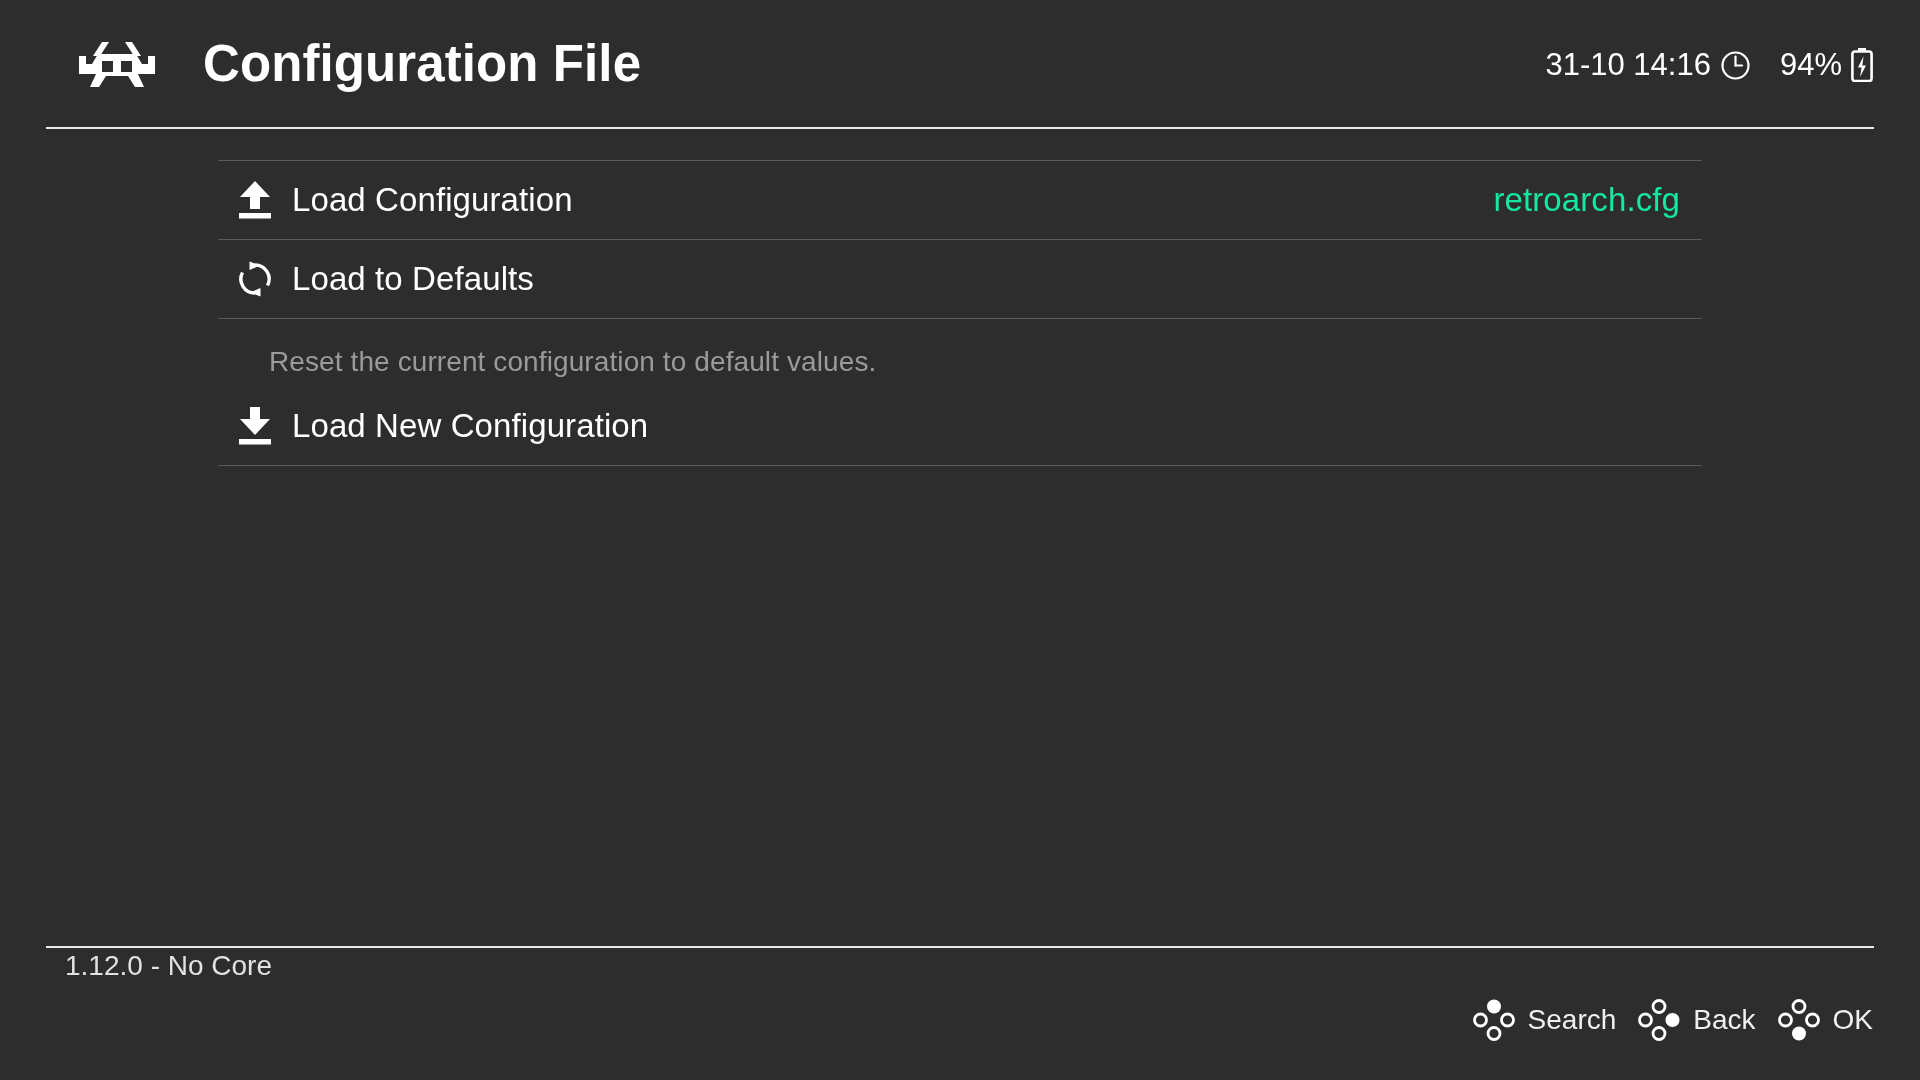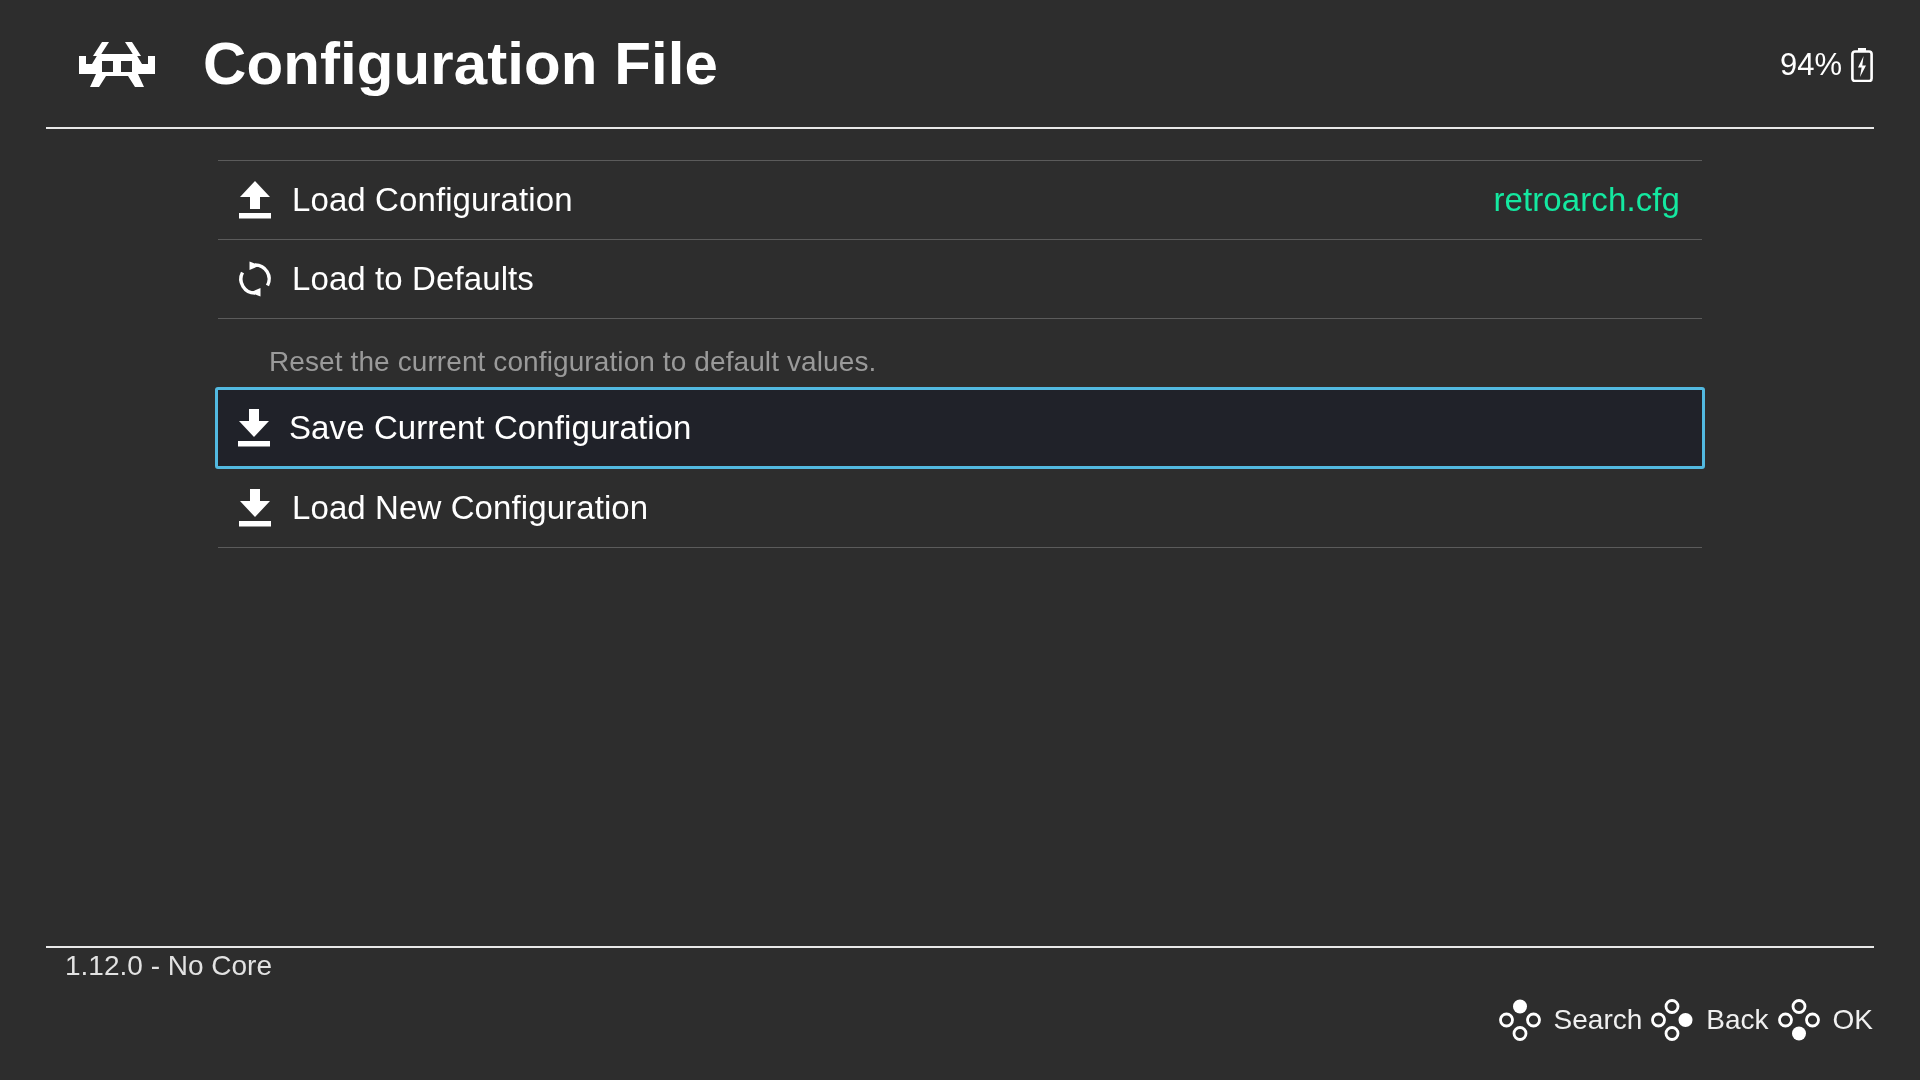--- a/index.html
+++ b/index.html
@@ -28,21 +28,21 @@
     position: absolute;
     left: 78px;
     top: 42px;
     width: 78px;
     height: 48px;
   }
   #header-title {
     position: absolute;
     left: 203px;
     top: 28px;
-    font-size: 60px;
+    font-size: 51px;
     font-weight: bold;
     letter-spacing: 0.1px;
     line-height: 72px;
     white-space: nowrap;
   }
   #header-status {
     position: absolute;
     right: 47px;
     top: 42px;
     height: 46px;
@@ -149,21 +149,21 @@
     line-height: 40px;
     white-space: nowrap;
   }
   #footer-actions {
     position: absolute;
     right: 47px;
     top: 998px;
     height: 44px;
     display: flex;
     align-items: center;
-    gap: 8px;
+    gap: 21px;
     white-space: nowrap;
   }
   .action {
     display: flex;
     align-items: center;
     gap: 12px;
   }
   .action-label {
     font-size: 28px;
     color: #f0f0f0;
@@ -188,20 +188,30 @@
       <g fill="#2d2d2d">
         <rect x="24" y="19" width="11" height="11"></rect>
         <rect x="43" y="19" width="11" height="11"></rect>
       </g>
     </svg>
   </div>
 
   <div id="header-title">Configuration File</div>
 
   <div id="header-status">
+    <div class="status-group">
+      <span>31-10 14:16</span>
+      <span>
+        <svg width="31" height="31" viewBox="0 0 31 31">
+          <circle cx="15.5" cy="15.5" r="13" fill="none" stroke="#ffffff" stroke-width="2.2"></circle>
+          <line x1="15.5" y1="15.5" x2="15.5" y2="6.5" stroke="#ffffff" stroke-width="2.2" stroke-linecap="round"></line>
+          <line x1="15.5" y1="15.5" x2="22" y2="15.5" stroke="#ffffff" stroke-width="2.2" stroke-linecap="round"></line>
+        </svg>
+      </span>
+    </div>
     <div class="status-group" style="margin-left:18px;">
       <span>94%</span>
       <span>
         <svg width="22" height="34" viewBox="0 0 22 34">
           <rect x="7" y="0" width="8" height="3.5" fill="#ffffff"></rect>
           <rect x="1.4" y="3.5" width="19.2" height="29.5" rx="2.6" fill="none" stroke="#ffffff" stroke-width="2.6"></rect>
           <polygon points="12.6,8 7,19.5 10.6,19.5 9,29 15,17.5 11.3,17.5" fill="#ffffff"></polygon>
         </svg>
       </span>
     </div>
@@ -241,32 +251,20 @@
       </svg>
     </div>
     <div class="row-label">Load to Defaults</div>
     <div class="row-value"></div>
   </div>
 
   <div class="sep"></div>
 
   <div style="height:68px;"></div>
 
-  <div class="row selected">
-    <div class="row-icon">
-      <svg width="38" height="42" viewBox="0 0 38 42">
-        <g fill="#ffffff">
-          <polygon points="19,30 4,14 14,14 14,2 24,2 24,14 34,14"></polygon>
-          <rect x="3" y="34" width="32" height="5.5"></rect>
-        </g>
-      </svg>
-    </div>
-    <div class="row-label">Save Current Configuration</div>
-    <div class="row-value"></div>
-  </div>
 
   <div class="row">
     <div class="row-icon">
       <svg width="38" height="42" viewBox="0 0 38 42">
         <g fill="#ffffff">
           <polygon points="19,30 4,14 14,14 14,2 24,2 24,14 34,14"></polygon>
           <rect x="3" y="34" width="32" height="5.5"></rect>
         </g>
       </svg>
     </div>

